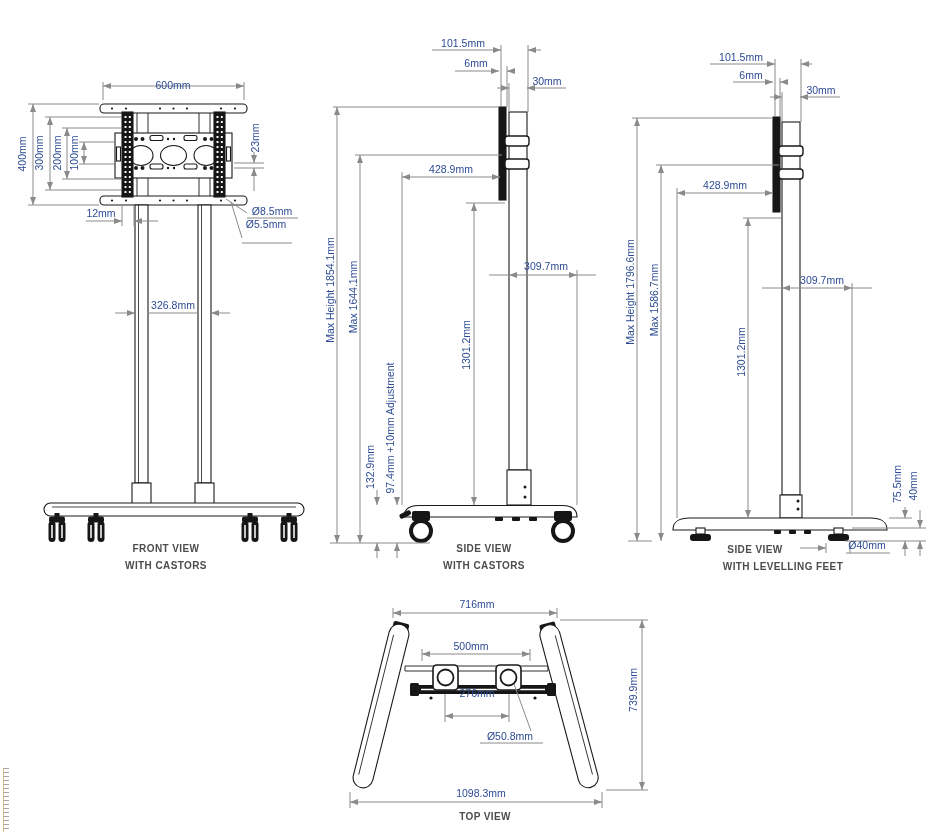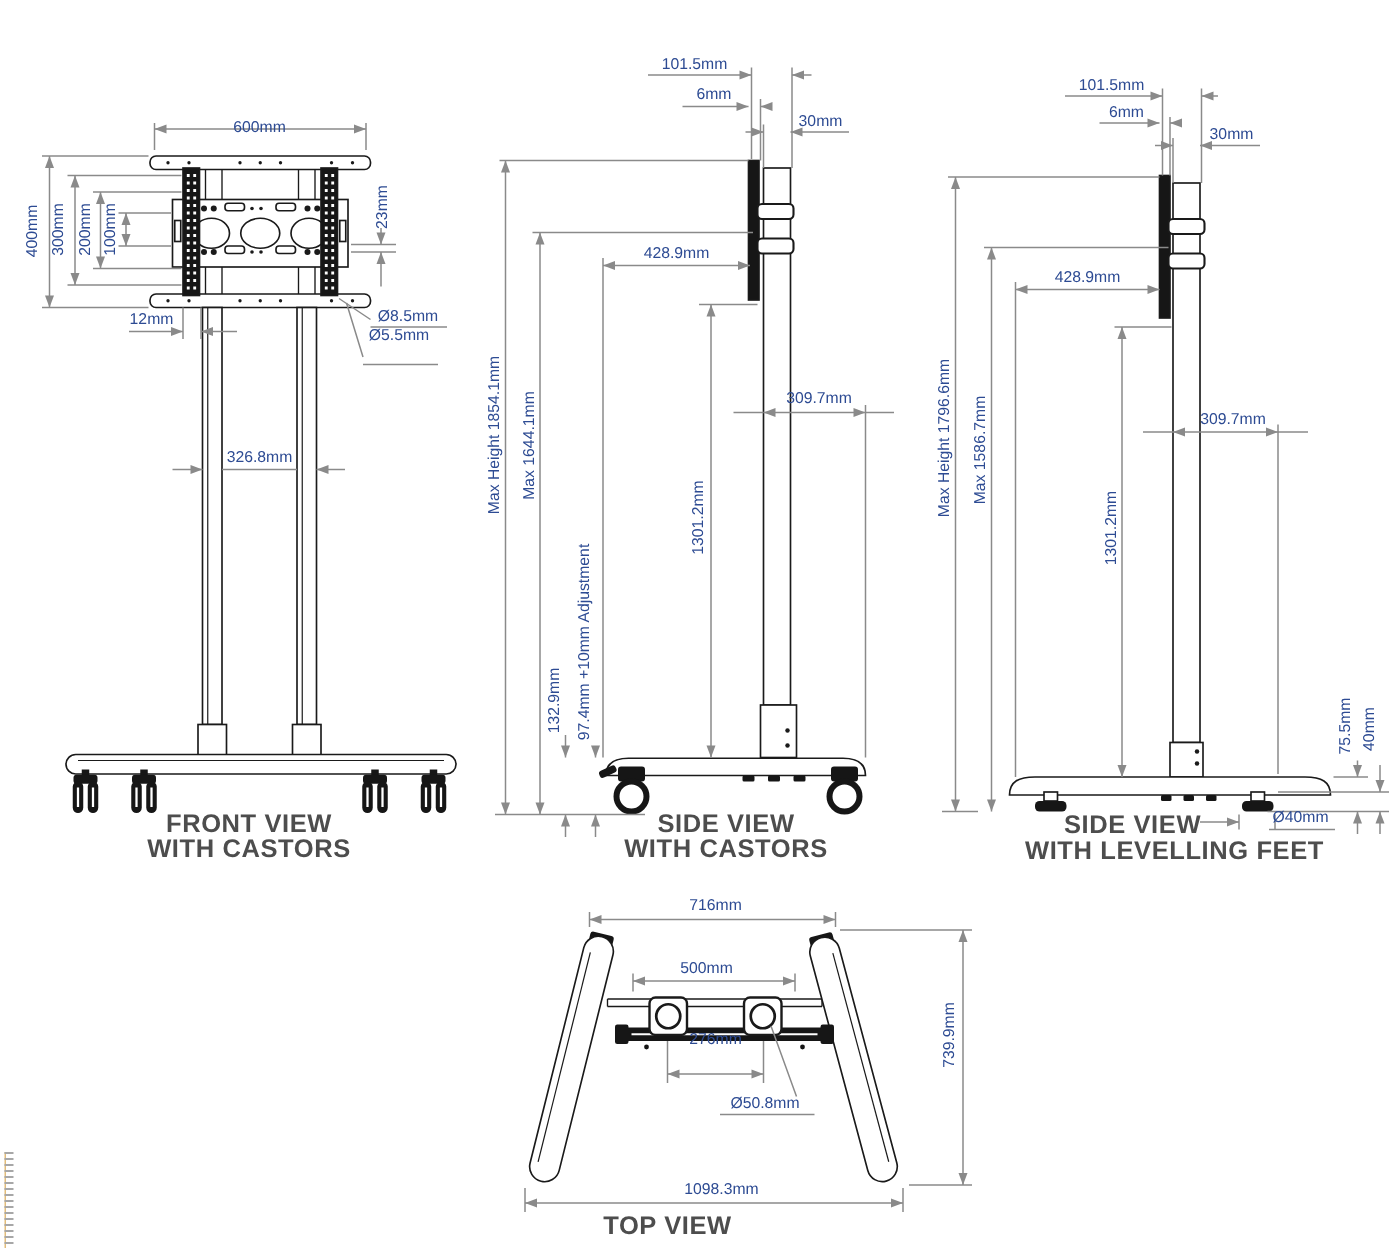--- a/index.html
+++ b/index.html
@@ -2,21 +2,21 @@
 <html><head>
 <meta charset="utf-8">
 <style>
   html,body{margin:0;padding:0;background:#fff;}
   .canvas{position:relative;width:929px;height:839px;background:#ffffff;overflow:hidden;
           font-family:"Liberation Sans",sans-serif;}
   svg{position:absolute;left:0;top:0;}
   .dim{position:absolute;font-size:10.5px;color:#2d4b93;white-space:nowrap;
        transform:translate(-50%,-50%);line-height:1;}
   .dim.v{transform:translate(-50%,-50%) rotate(-90deg);}
-  .vlabel{position:absolute;font-size:17px;font-weight:600;color:#4d4d4d;
+  .vlabel{position:absolute;font-size:10px;font-weight:600;color:#4d4d4d;
           white-space:nowrap;transform:translate(-50%,-50%);letter-spacing:.4px;line-height:1;}
   .fineprint{position:absolute;left:3px;top:768px;width:6px;height:64px;opacity:.75;
      background:
        repeating-linear-gradient(to bottom,#8a8a8a 0 1.5px,transparent 1.5px 4px),
        linear-gradient(to right,#d9a84f 0 1px,transparent 1px);}
 </style>
 </head>
 <body>
 
 <div class="canvas">
@@ -329,17 +329,17 @@
 <div class="dim" style="left:867px;top:545px">Ø40mm</div>
 <div class="vlabel" style="left:755px;top:550px">SIDE VIEW</div>
 <div class="vlabel" style="left:783px;top:567px">WITH LEVELLING FEET</div>
 
 <div class="dim" style="left:477px;top:604px">716mm</div>
 <div class="dim" style="left:471px;top:646px">500mm</div>
 <div class="dim" style="left:477px;top:693px">276mm</div>
 <div class="dim" style="left:510px;top:736px">Ø50.8mm</div>
 <div class="dim v" style="left:633px;top:690px">739.9mm</div>
 <div class="dim" style="left:481px;top:793px">1098.3mm</div>
-<div class="vlabel" style="left:445px;top:817px">TOP VIEW</div>
+<div class="vlabel" style="left:485px;top:817px">TOP VIEW</div>
 
 <div class="fineprint"></div>
 
 </div>
 
 </body></html>

